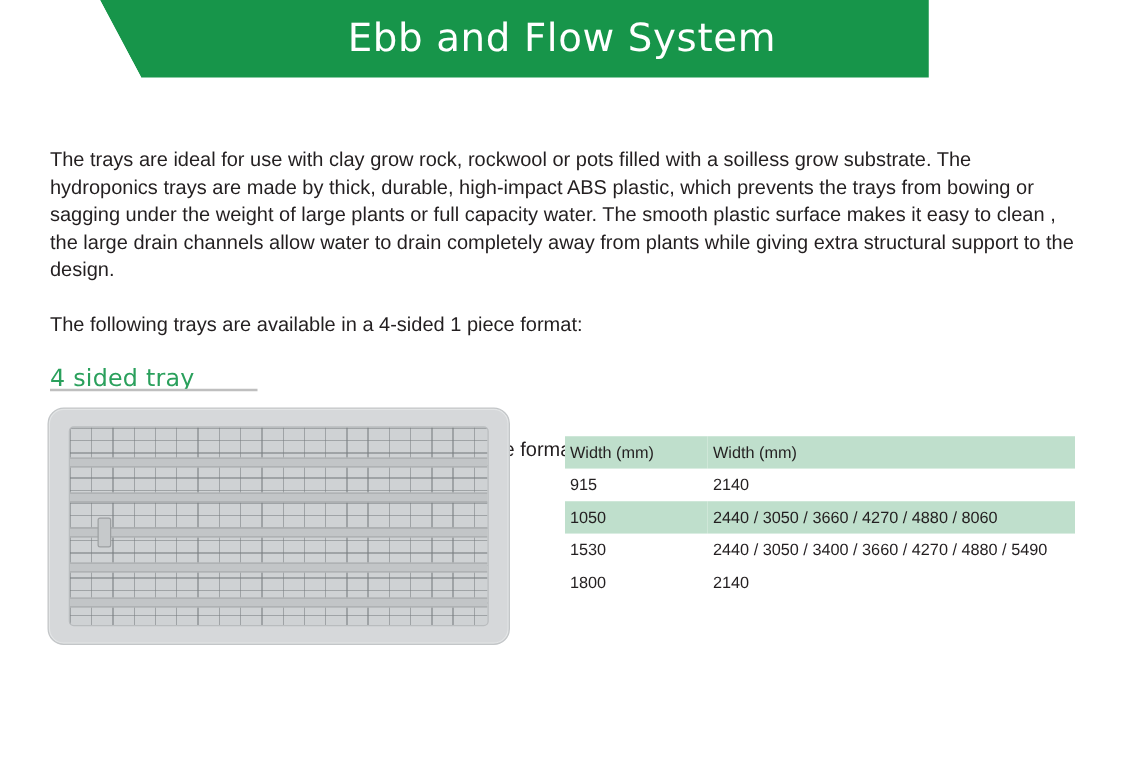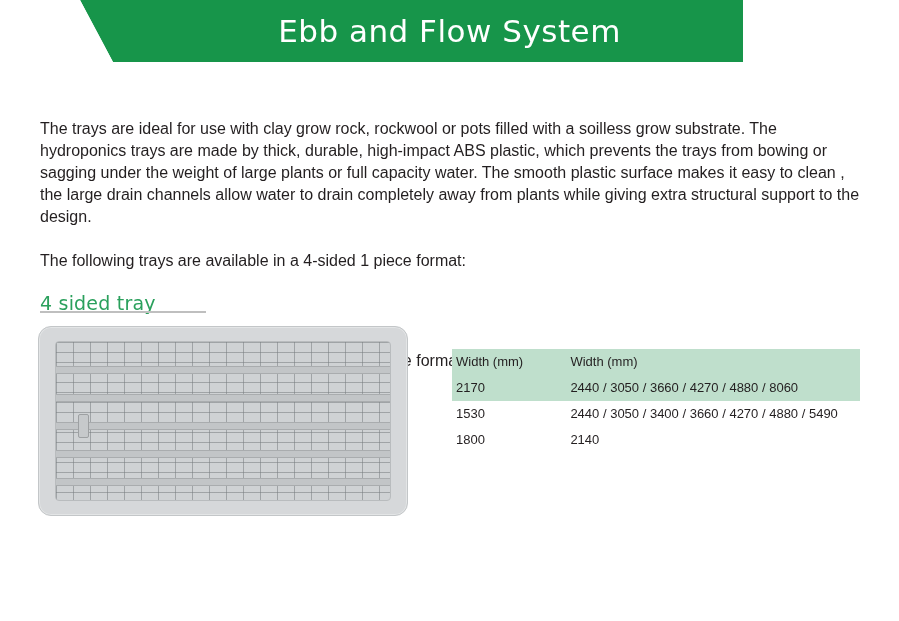--- a/index.html
+++ b/index.html
@@ -207,22 +207,26 @@
 </div>
 
 <table class="size-table">
   <thead>
     <tr>
       <th class="col-width">Width (mm)</th>
       <th class="col-length">Width (mm)</th>
     </tr>
   </thead>
   <tbody>
+    <tr class="plain">
+      <td>915</td>
+      <td>2140</td>
+    </tr>
     <tr class="alt">
-      <td>2170</td>
+      <td>1050</td>
       <td>2440 / 3050 / 3660 / 4270 / 4880 / 8060</td>
     </tr>
     <tr class="plain">
       <td>1530</td>
       <td>2440 / 3050 / 3400 / 3660 / 4270 / 4880 / 5490</td>
     </tr>
     <tr class="plain">
       <td>1800</td>
       <td>2140</td>
     </tr>

